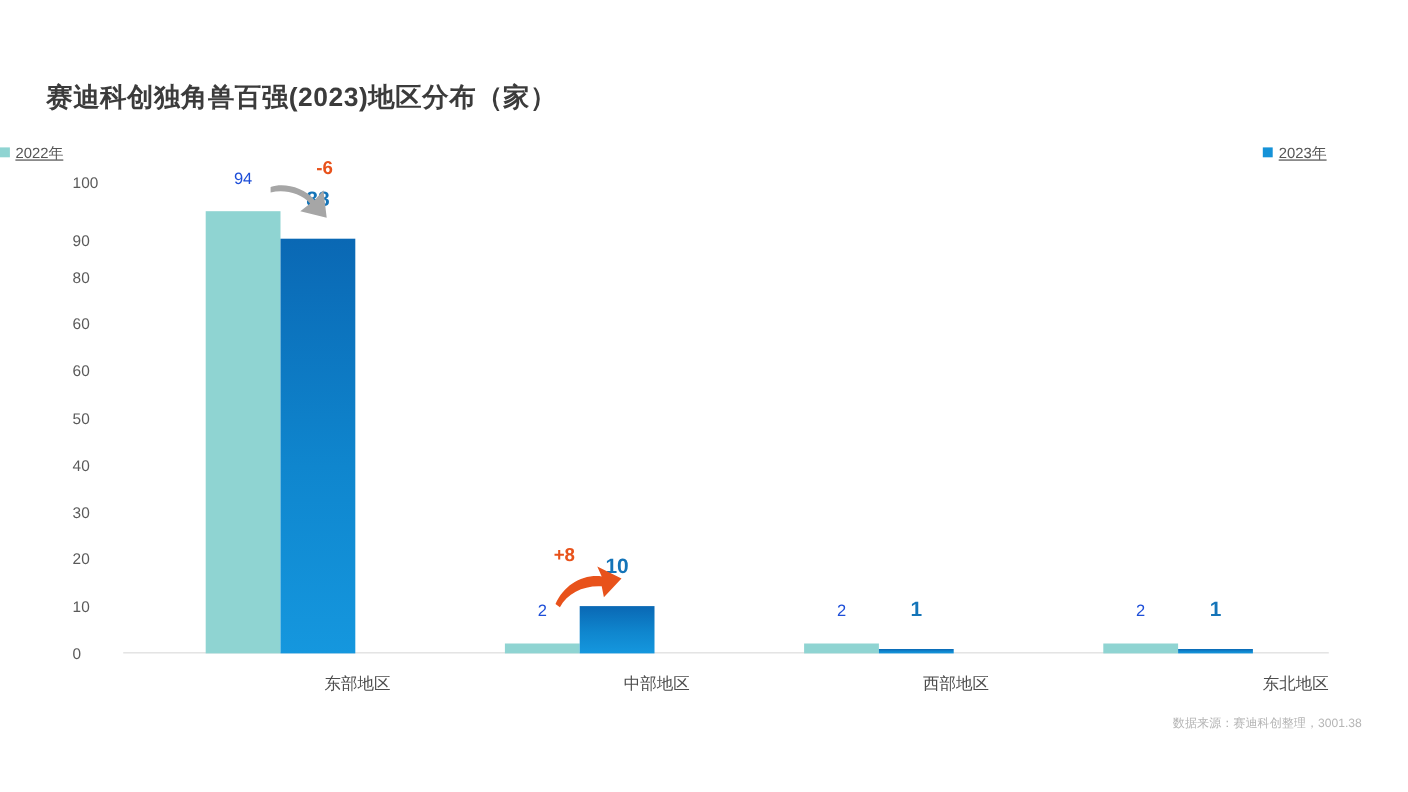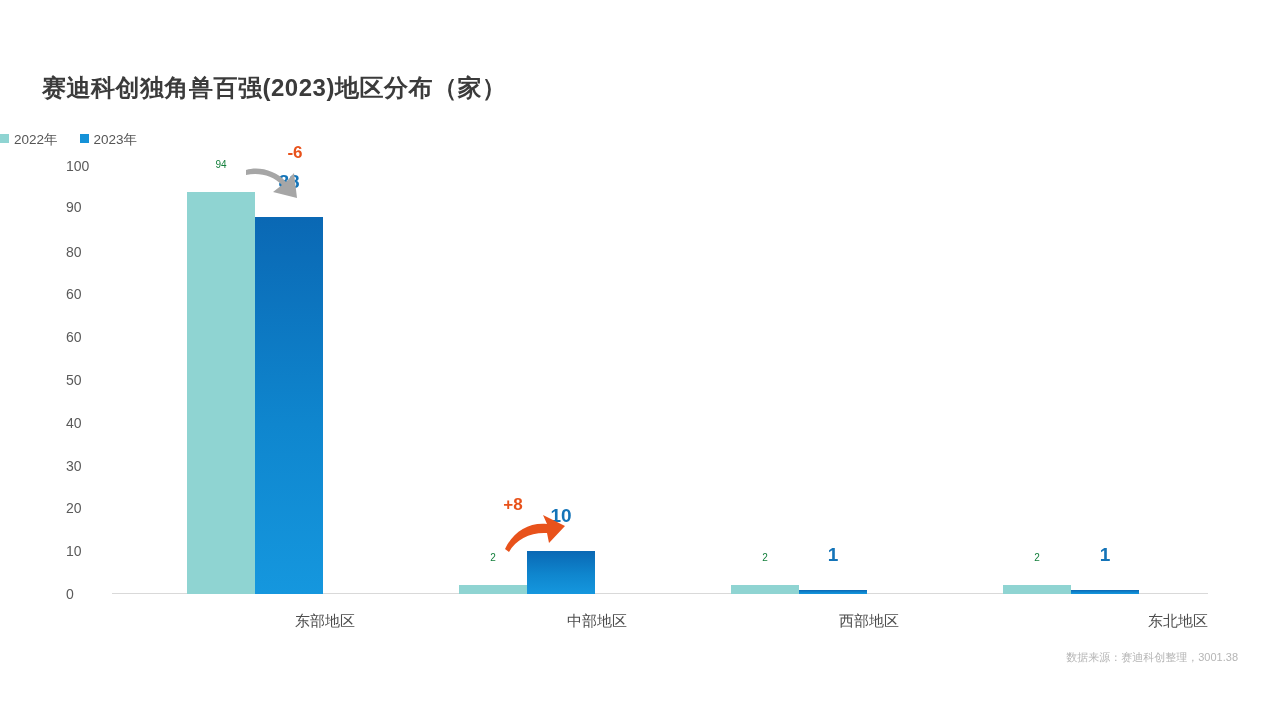--- a/index.html
+++ b/index.html
@@ -37,23 +37,24 @@
     margin-left: 42px;
   }
 
   
   .legend {
     position: absolute;
     left: 0;
     top: 133px;
     width: 1206px;
     display: flex;
-    justify-content: flex-start;
+    justify-content: space-between;
     align-items: center;
     gap: 22px;
+    text-decoration: underline;
   }
   .legend-item {
     display: flex;
     align-items: center;
     gap: 5px;
   }
   .legend-swatch {
     width: 9px;
     height: 9px;
     display: block;
@@ -125,22 +126,22 @@
 
   .bar-value {
     position: absolute;
     width: 90px;
     text-align: center;
     line-height: 1;
     white-space: nowrap;
   }
   .bar-value.v2022 {
     left: -11px;
-    font-size: 10px;
-    color: #15803d;
+    font-size: 15px;
+    color: #1d4ed8;
   }
   .bar-value.v2023 {
     left: 57px;
     font-size: 19px;
     font-weight: bold;
     color: #1474B8;
   }
 
   
   .delta {
@@ -200,21 +201,21 @@
       <span class="legend-label">2022年</span>
     </div>
     <div class="legend-item">
       <span class="legend-swatch s2023"></span>
       <span class="legend-label">2023年</span>
     </div>
   </div>
 
   <div class="y-axis-labels">
     <div class="y-tick" style="top:0px">100</div>
-    <div class="y-tick" style="top:41px">90</div>
+    <div class="y-tick" style="top:53px">90</div>
     <div class="y-tick" style="top:85.6px">80</div>
     <div class="y-tick" style="top:128.4px">60</div>
     <div class="y-tick" style="top:171.2px">60</div>
     <div class="y-tick" style="top:214px">50</div>
     <div class="y-tick" style="top:256.8px">40</div>
     <div class="y-tick" style="top:299.6px">30</div>
     <div class="y-tick" style="top:342.4px">20</div>
     <div class="y-tick" style="top:385.2px">10</div>
     <div class="y-tick" style="top:428px">0</div>
   </div>

